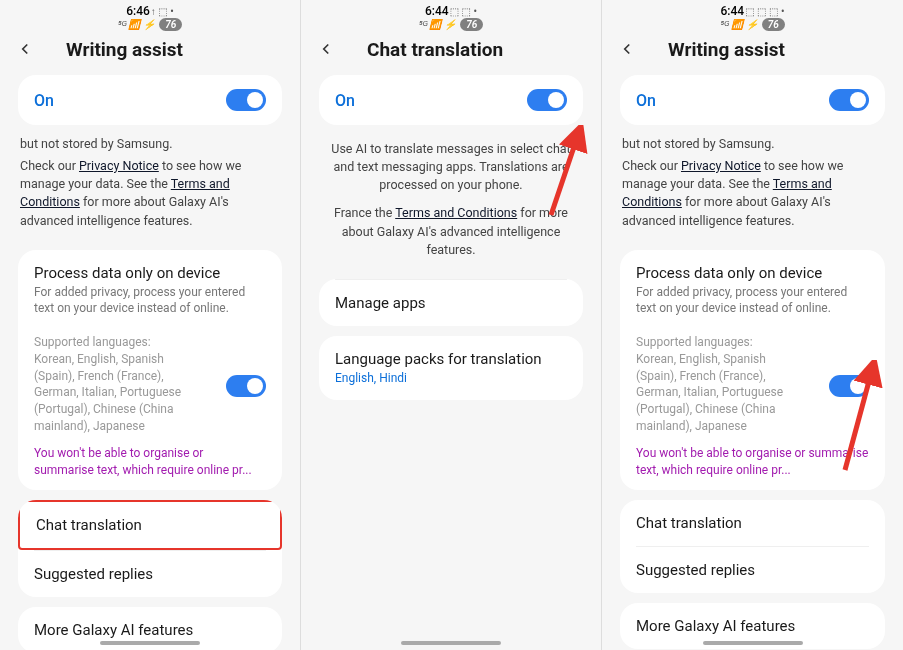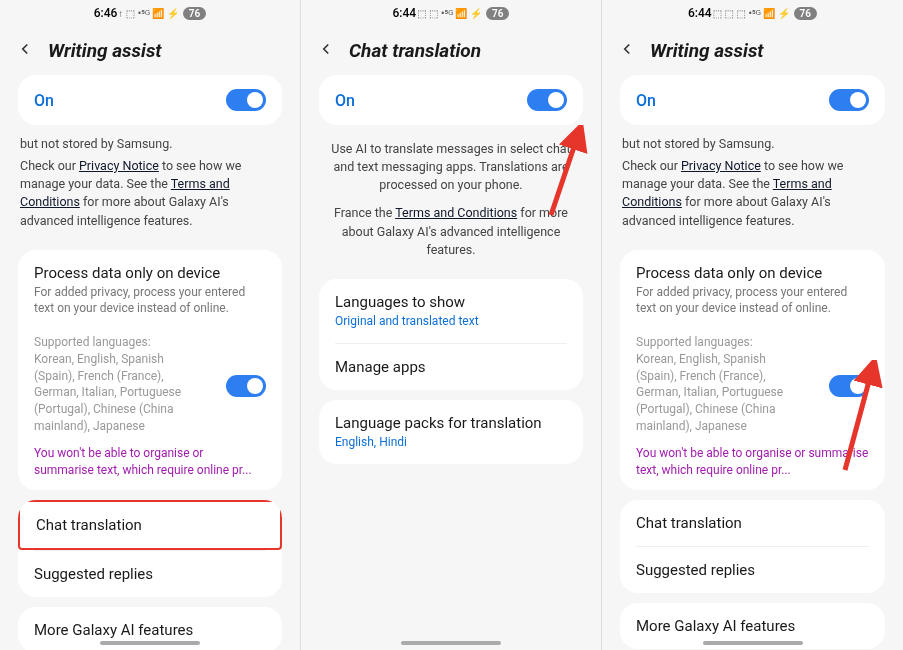--- a/index.html
+++ b/index.html
@@ -1,25 +1,25 @@
 <!DOCTYPE html>
 <html><head>
 <meta charset="utf-8">
 <style>
   * { box-sizing: border-box; margin: 0; padding: 0; font-family: -apple-system, BlinkMacSystemFont, 'Segoe UI', Roboto, sans-serif; }
   body { background: #e8e8e8; display: flex; justify-content: center; }
   .container { display: flex; width: 903px; height: 650px; background: #fff; }
   .phone { width: 301px; height: 650px; background: #f6f6f6; position: relative; overflow: hidden; border-right: 1px solid #ddd; }
   .phone:last-child { border-right: none; }
-  .status-bar { display: flex; justify-content: center; align-items: center; padding: 4px 14px 2px; height: 24px; font-size: 12px; font-weight: 500; }
+  .status-bar { display: flex; justify-content: flex-start; align-items: center; padding: 4px 14px 2px; height: 24px; font-size: 12px; font-weight: 500; flex-direction: column; }
   .status-left { display: flex; align-items: center; gap: 1px; }
-  .status-right { display: flex; align-items: center; gap: 3px; }
+  .status-right { display: flex; align-items: center; gap: 3px; font-style: italic; }
   .battery-pill { background: #808080; color: #fff; border-radius: 8px; padding: 1px 6px; font-size: 10px; font-weight: 600; }
   .status-icons-mini { font-size: 10px; letter-spacing: 0px; color: #555; }
-  .header { display: flex; align-items: center; gap: 14px; padding: 14px 16px 12px; font-style: italic; }
+  .header { display: flex; gap: 32px; padding: 14px 16px 12px; }
   .back-arrow { font-size: 22px; color: #444; display: inline-block; }
   .header-title { font-size: 19px; font-weight: 700; color: #1a1a1a; }
   .content { padding: 0 18px; }
   .card { background: #fff; border-radius: 18px; margin-bottom: 10px; overflow: hidden; }
   .on-card { display: flex; justify-content: space-between; align-items: center; padding: 14px 16px; }
   .on-label { color: #0c6fd9; font-size: 16px; font-weight: 500; }
   .toggle { width: 40px; height: 22px; border-radius: 11px; position: relative; background: #2d7ef0; }
   .toggle-knob { position: absolute; width: 16px; height: 16px; background: #fff; border-radius: 50%; top: 3px; right: 3px; }
   .desc-block { padding: 0 14px 10px; font-size: 12.5px; color: #444; line-height: 1.45; }
   .desc-block p { margin-bottom: 10px; }
@@ -136,24 +136,20 @@
       </div>
     </div>
     <div class="desc-block" style="padding:5px 20px 10px;text-align:center;">
       <p>Use AI to translate messages in select chat and text messaging apps. Translations are processed on your phone.</p>
       <p style="margin-top:8px;">
         <span>France the </span><span class="link">Terms and Conditions</span><span> for more about Galaxy AI's advanced intelligence features.</span>
       </p>
     </div>
     <div class="content">
       <div class="card">
-        <div class="list-item">
-          <div class="list-title">Languages to show</div>
-          <div class="list-sub blue">Original and translated text</div>
-        </div>
         <div class="divider"></div>
         <div class="list-item">
           <div class="list-title">Manage apps</div>
         </div>
       </div>
       <div class="card">
         <div class="list-item">
           <div class="list-title">Language packs for translation</div>
           <div class="list-sub blue">English, Hindi</div>
         </div>

